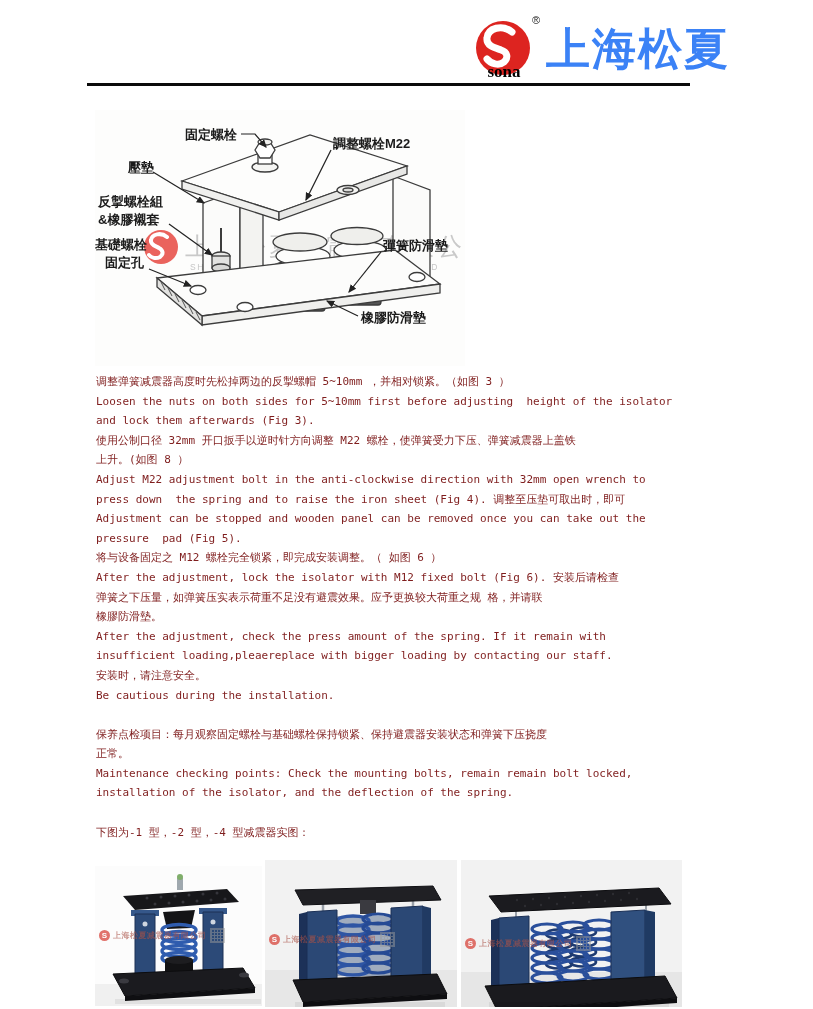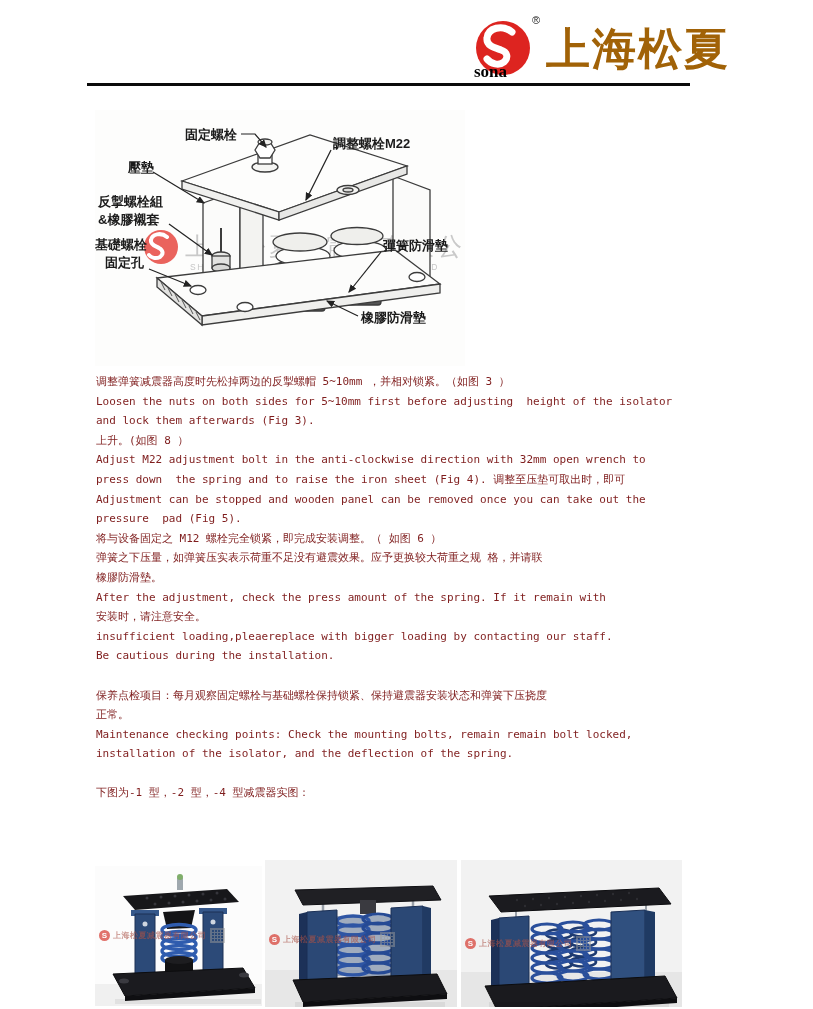--- a/index.html
+++ b/index.html
@@ -2,24 +2,24 @@
 <html><head>
 <meta charset="utf-8">
 <style>
   html,body{margin:0;padding:0;background:#ffffff;}
   .page{position:relative;width:813px;height:1009px;background:#fff;overflow:hidden;
         font-family:"Liberation Sans",sans-serif;color:#111;}
   
   .logo-block{position:absolute;left:472px;top:14px;width:230px;height:72px;}
   .logo-mark{position:absolute;left:0;top:4px;width:62px;height:62px;}
   .logo-reg{position:absolute;left:60px;top:0;font-size:11px;color:#222;}
-  .logo-sona{position:absolute;left:2px;top:48px;width:60px;text-align:left;
+  .logo-sona{position:absolute;left:2px;top:48px;width:60px;text-align:center;
              font-family:"Liberation Serif",serif;font-weight:bold;font-size:17px;color:#000;}
   .brand-name{position:absolute;left:74px;top:6px;font-size:44px;font-weight:800;
-              letter-spacing:2px;color:#a16207;white-space:nowrap;}
+              letter-spacing:2px;color:#3b82f6;white-space:nowrap;}
   .header-rule{position:absolute;left:87px;top:83px;width:603px;height:3px;background:#0a0a0a;}
   
   .diagram{position:absolute;left:95px;top:110px;width:370px;height:256px;background:#fdfdfc;}
   .diagram svg{display:block;}
   .dlabel{font-size:13px;font-weight:600;fill:#1b1b1b;}
   .wm-cn{font-size:25px;letter-spacing:3px;fill:#bdbdbd;opacity:.8;}
   .wm-en{font-size:8.5px;letter-spacing:1.6px;fill:#c6c6c6;}
   .wm-ph{font-size:10px;letter-spacing:1px;fill:#c9a49e;}
   
   .body-text{position:absolute;left:96px;top:372px;width:660px;
@@ -154,31 +154,33 @@
       <text class="dlabel" x="10" y="157">固定孔</text>
       <text class="dlabel" x="288" y="140">彈簧防滑墊</text>
       <text class="dlabel" x="266" y="212">橡膠防滑墊</text>
     </svg>
   </div>
 
   <div class="body-text" id="body-text">
       <div class="text-line">调整弹簧减震器高度时先松掉两边的反掣螺帽 5~10mm ，并相对锁紧。（如图 3 ）</div>
       <div class="text-line">Loosen the nuts on both sides for 5~10mm first before adjusting  height of the isolator</div>
       <div class="text-line">and lock them afterwards (Fig 3).</div>
+      <div class="text-line">使用公制口径 32mm 开口扳手以逆时针方向调整 M22 螺栓，使弹簧受力下压、弹簧减震器上盖铁</div>
       <div class="text-line">上升。(如图 8 ）</div>
       <div class="text-line">Adjust M22 adjustment bolt in the anti-clockwise direction with 32mm open wrench to</div>
       <div class="text-line">press down  the spring and to raise the iron sheet (Fig 4). 调整至压垫可取出时，即可</div>
       <div class="text-line">Adjustment can be stopped and wooden panel can be removed once you can take out the</div>
       <div class="text-line">pressure  pad (Fig 5).</div>
       <div class="text-line">将与设备固定之 M12 螺栓完全锁紧，即完成安装调整。（ 如图 6 ）</div>
+      <div class="text-line">After the adjustment, lock the isolator with M12 fixed bolt (Fig 6). 安装后请检查</div>
       <div class="text-line">弹簧之下压量，如弹簧压实表示荷重不足没有避震效果。应予更换较大荷重之规 格，并请联</div>
       <div class="text-line">橡膠防滑墊。</div>
       <div class="text-line">After the adjustment, check the press amount of the spring. If it remain with</div>
+      <div class="text-line">insufficient loading,pleaereplace with bigger loading by contacting our staff.</div>
       <div class="text-line">安装时，请注意安全。</div>
-      <div class="text-line">insufficient loading,pleaereplace with bigger loading by contacting our staff.</div>
       <div class="text-line">Be cautious during the installation.</div>
       <div class="text-line"></div>
       <div class="text-line">保养点检项目：每月观察固定螺栓与基础螺栓保持锁紧、保持避震器安装状态和弹簧下压挠度</div>
       <div class="text-line">正常。</div>
       <div class="text-line">Maintenance checking points: Check the mounting bolts, remain remain bolt locked,</div>
       <div class="text-line">installation of the isolator, and the deflection of the spring.</div>
       <div class="text-line"></div>
       <div class="text-line">下图为-1 型，-2 型，-4 型减震器实图：</div>
     </div>
 

